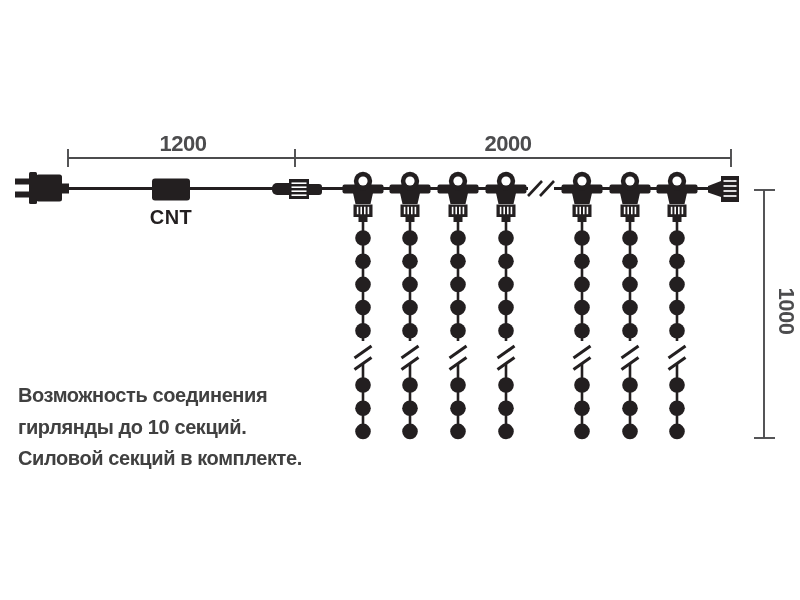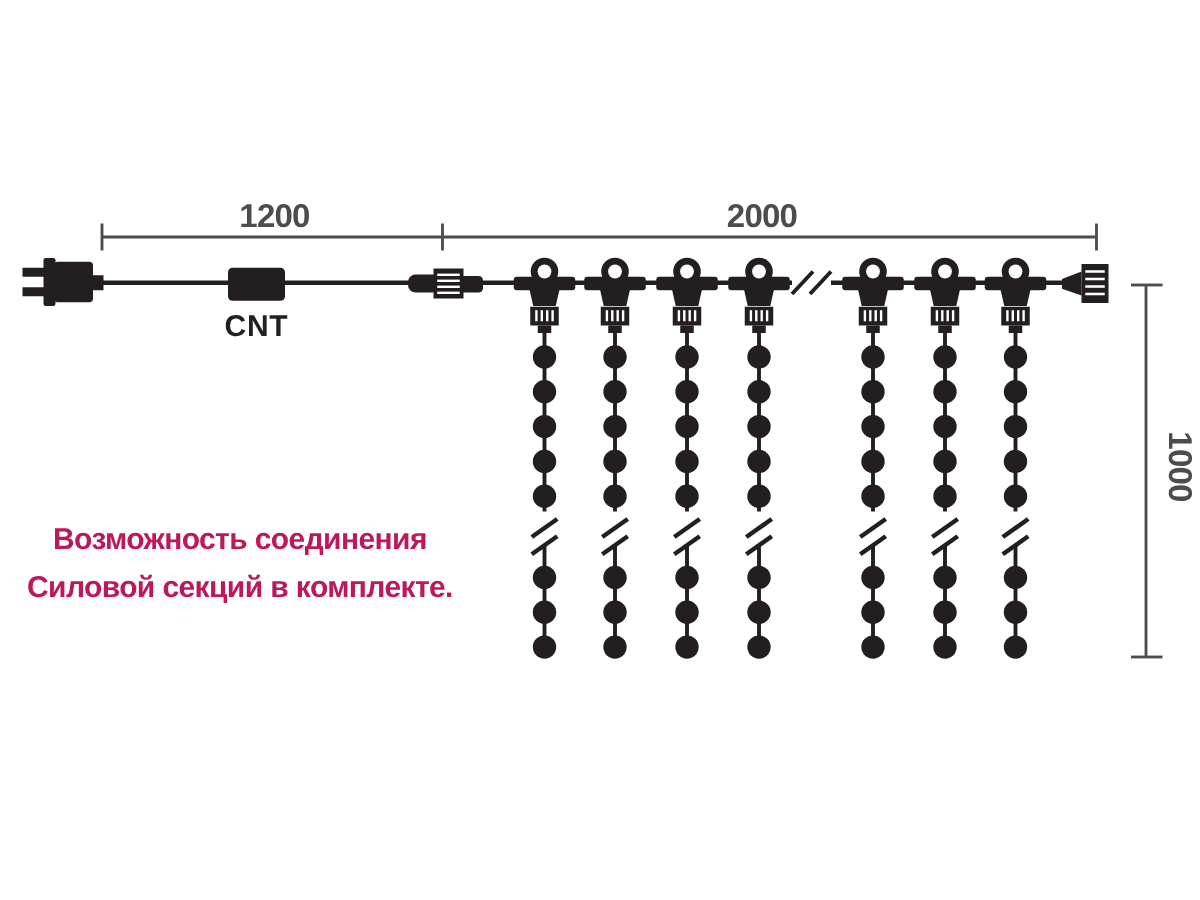--- a/index.html
+++ b/index.html
@@ -28,28 +28,27 @@
   .cnt-text {
     font-family: "Liberation Sans", sans-serif;
     font-size: 20px;
     font-weight: bold;
     fill: #231f20;
     letter-spacing: 0.5px;
   }
   .note {
     position: absolute;
     left: 18px;
-    top: 345px;
-    color: #be185d;
+    top: 380px;
+    color: #404040;
     font-size: 20px;
     font-weight: bold;
     line-height: 31.5px;
     letter-spacing: -0.4px;
     white-space: nowrap;
-    text-align: center;
   }
 </style>
 </head>
 <body>
 
 <div class="stage">
   <svg width="800" height="600" viewBox="0 0 800 600">
 
     <g stroke="#4c4c4e" stroke-width="1.9">
       <line x1="68" y1="158" x2="731" y2="158"></line>
@@ -281,15 +280,16 @@
           <line x1="675.2" y1="206.8" x2="675.2" y2="214.2" stroke="#ffffff" stroke-width="1.6"></line>
           <line x1="678.8000000000001" y1="206.8" x2="678.8000000000001" y2="214.2" stroke="#ffffff" stroke-width="1.6"></line>
           <line x1="682.4" y1="206.8" x2="682.4" y2="214.2" stroke="#ffffff" stroke-width="1.6"></line>
           <rect x="672.5" y="217" width="9" height="5" fill="#231f20"></rect>
         </g>
       </g>
   </svg>
 
   <div class="note">
     <div>Возможность соединения</div>
+    <div>гирлянды до 10 секций.</div>
     <div>Силовой секций в комплекте.</div>
   </div>
 </div>
 
 </body></html>

